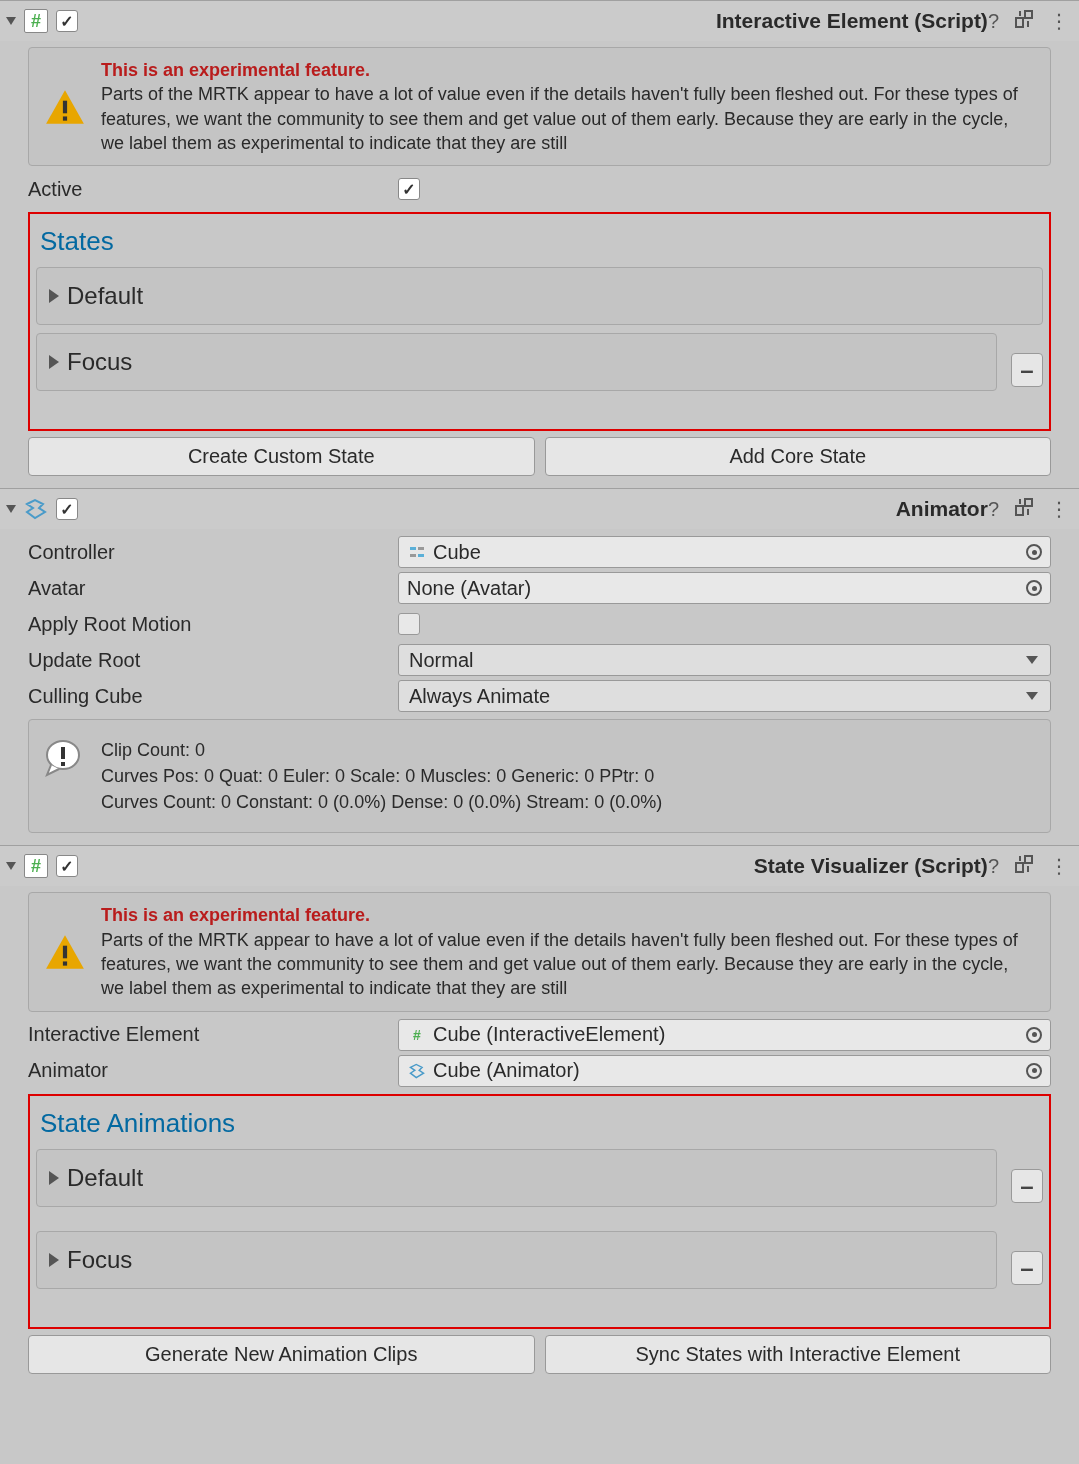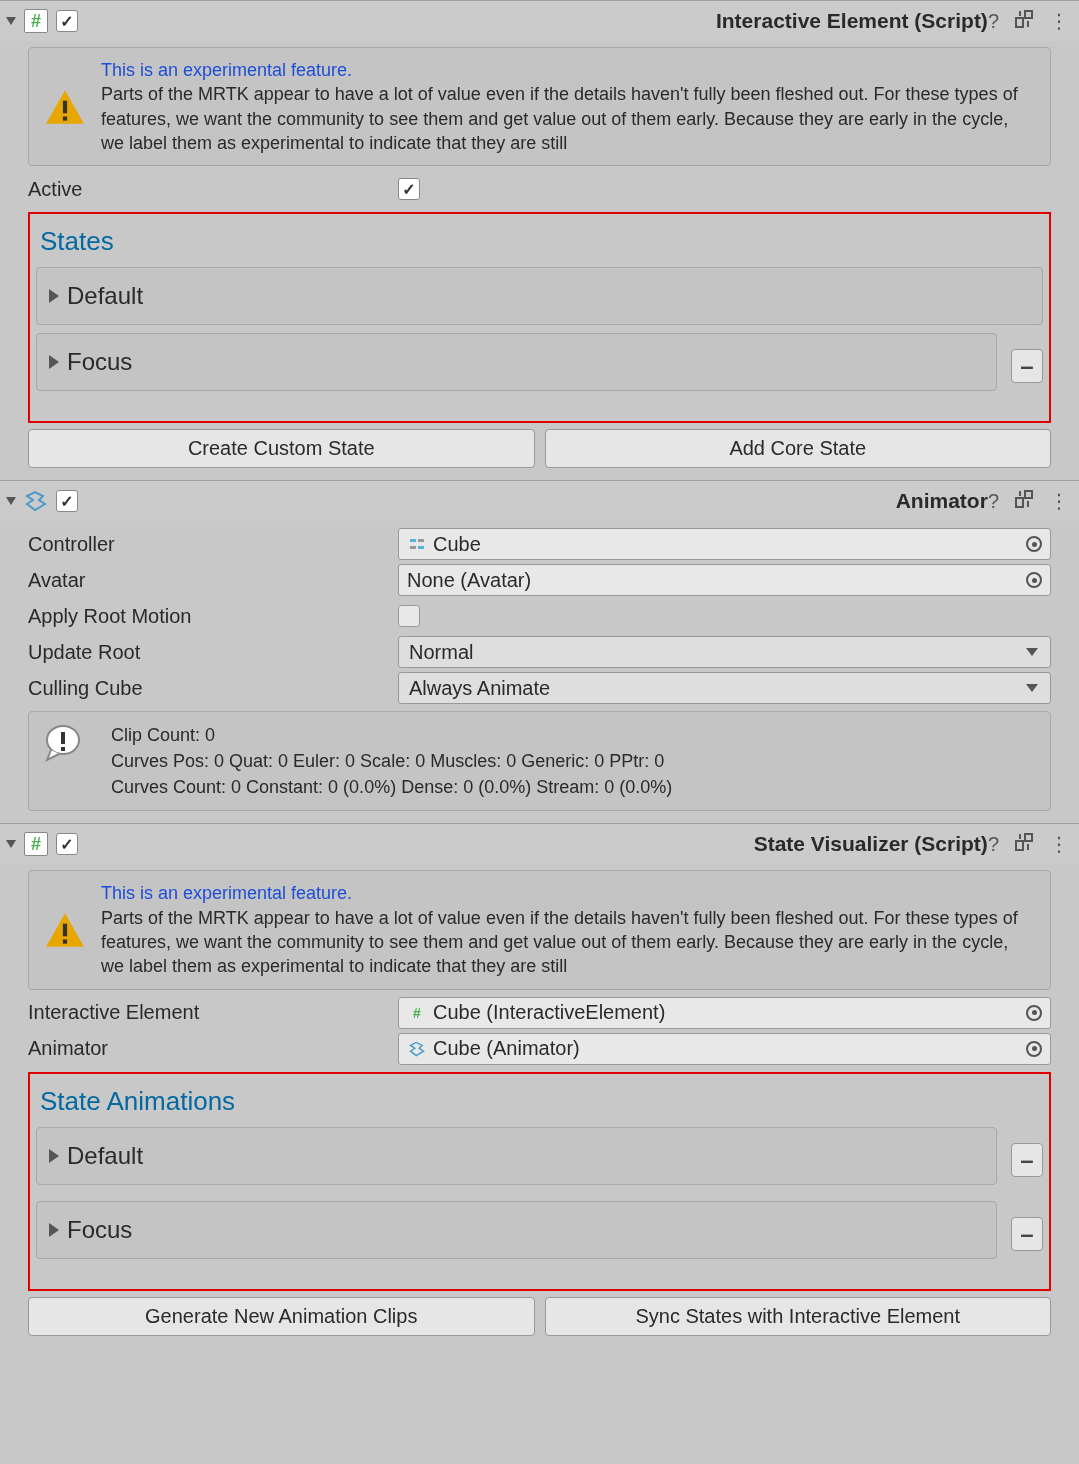--- a/index.html
+++ b/index.html
@@ -15,46 +15,46 @@
 .checkbox.checked::after { content: "✓"; font-weight: bold; color: #333; font-size: 16px; }
 .comp-title { font-weight: bold; font-size: 21px; flex: 1; text-align: right; }
 .header-icons { display: flex; gap: 16px; align-items: center; color: #555; }
 .header-icon { cursor: pointer; font-size: 20px; }
 
 .comp-body { padding: 6px 28px 12px 28px; }
 
 .warn-box { background: #c4c4c4; border: 1px solid #a8a8a8; border-radius: 4px; padding: 10px 14px; display: flex; gap: 14px; margin-bottom: 6px; }
 .warn-tri { width: 44px; min-width: 44px; display: flex; align-items: center; justify-content: center; }
 .warn-text { font-size: 18px; line-height: 1.35; flex: 1; }
-.warn-title { color: #1d4ed8; font-weight: normal; }
+.warn-title { color: #b91c1c; font-weight: bold; }
 
 .prop-row { display: flex; align-items: center; height: 34px; margin-bottom: 2px; }
 .prop-label { width: 370px; font-size: 20px; }
 .prop-value { flex: 1; display: flex; align-items: center; }
 
 .red-box { border: 2px solid #d00; padding: 6px 6px 14px 6px; margin: 6px 0; }
 .section-title { font-size: 26px; color: #0369a1; padding: 6px 4px 10px 4px; }
 
 .state-item { background: #c4c4c4; border: 1px solid #a8a8a8; border-radius: 4px; padding: 14px 12px; margin-bottom: 8px; display: flex; align-items: center; font-size: 24px; position: relative; }
 .state-row { display: flex; align-items: center; gap: 2px; margin-bottom: 8px; }
-.state-row .state-item { flex: 1; margin-bottom: 8px; }
+.state-row .state-item { flex: 1; margin-bottom: 16px; }
 .minus-btn { width: 32px; height: 34px; background: #e6e6e6; border: 1px solid #999; border-radius: 4px; display: flex; align-items: center; justify-content: center; font-size: 24px; font-weight: bold; cursor: pointer; margin-left: 12px; color: #444; }
 
 .btn-row { display: flex; gap: 10px; padding: 0 0px; }
 .btn { flex: 1; background: #e6e6e6; border: 1px solid #999; border-radius: 4px; padding: 7px; font-size: 20px; text-align: center; cursor: pointer; }
 
 .obj-field { flex: 1; background: #e8e8e8; border: 1px solid #999; border-radius: 3px; padding: 4px 8px; display: flex; align-items: center; height: 32px; font-size: 20px; position: relative; }
 .obj-icon { width: 20px; height: 20px; margin-right: 6px; display: inline-flex; align-items: center; justify-content: center; font-size: 14px; }
 .obj-picker { position: absolute; right: 8px; top: 50%; transform: translateY(-50%); width: 16px; height: 16px; border: 2px solid #555; border-radius: 50%; cursor: pointer; display: flex; align-items: center; justify-content: center; }
 .obj-picker::after { content:""; width:5px; height:5px; background:#555; border-radius:50%; }
 
 .dropdown { flex: 1; background: #dedede; border: 1px solid #999; border-radius: 3px; padding: 4px 10px; height: 32px; font-size: 20px; display: flex; align-items: center; position: relative; cursor: pointer; }
 .dropdown::after { content: ""; position: absolute; right: 12px; top: 50%; transform: translateY(-50%); width: 0; height: 0; border-left: 6px solid transparent; border-right: 6px solid transparent; border-top: 8px solid #555; }
 
-.info-box { background: #c4c4c4; border: 1px solid #a8a8a8; border-radius: 4px; padding: 10px 14px; display: flex; gap: 24px; margin-top: 6px; }
+.info-box { background: #c4c4c4; border: 1px solid #a8a8a8; border-radius: 4px; padding: 17px 14px; display: flex; gap: 14px; margin-top: 6px; }
 .info-bubble { width: 44px; min-width:44px; height: 44px; display:flex; align-items:center; justify-content:center; }
 .info-text { font-size: 18px; line-height: 1.45; }
 
 .small-check { width: 22px; height: 22px; background: #e8e8e8; border: 1px solid #999; border-radius: 3px; cursor: pointer; }
 </style>
 </head>
 <body>
 
 <div class="component">
   <div class="comp-header">

